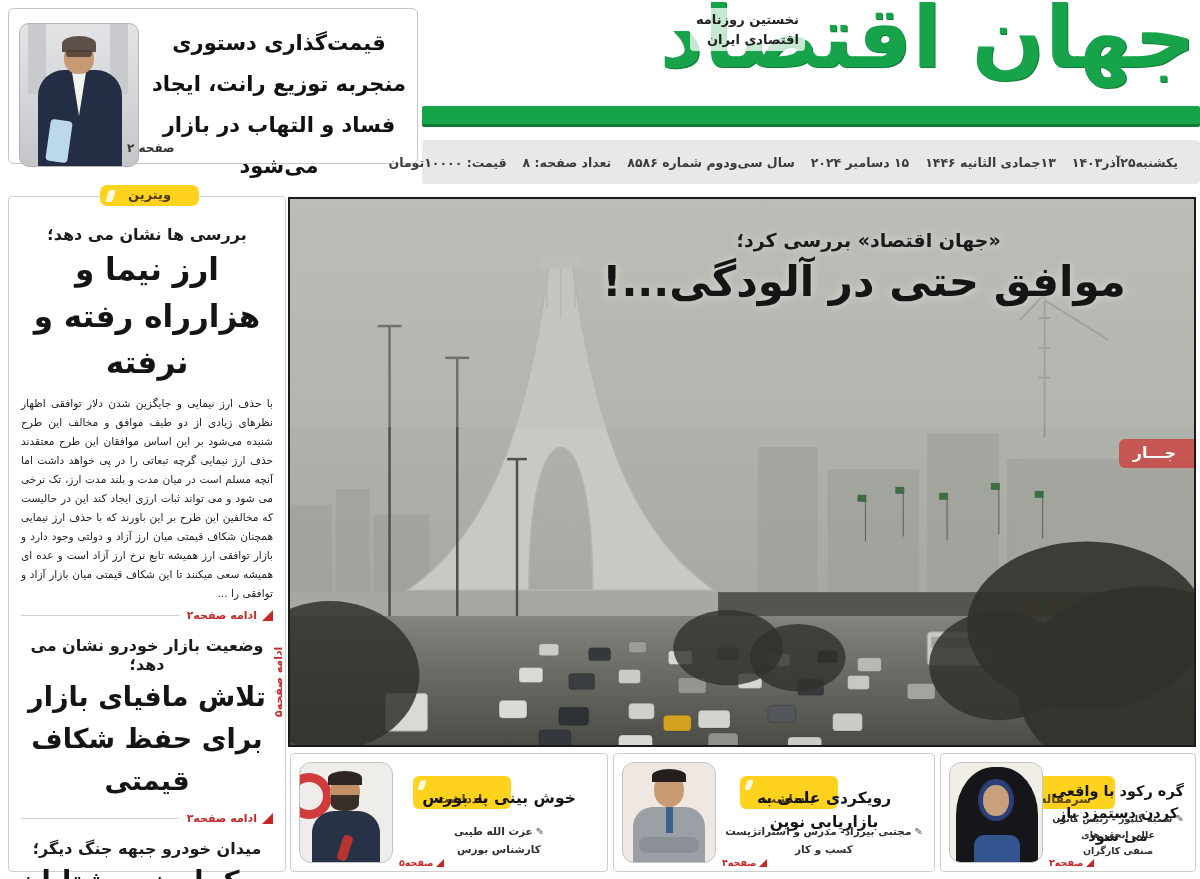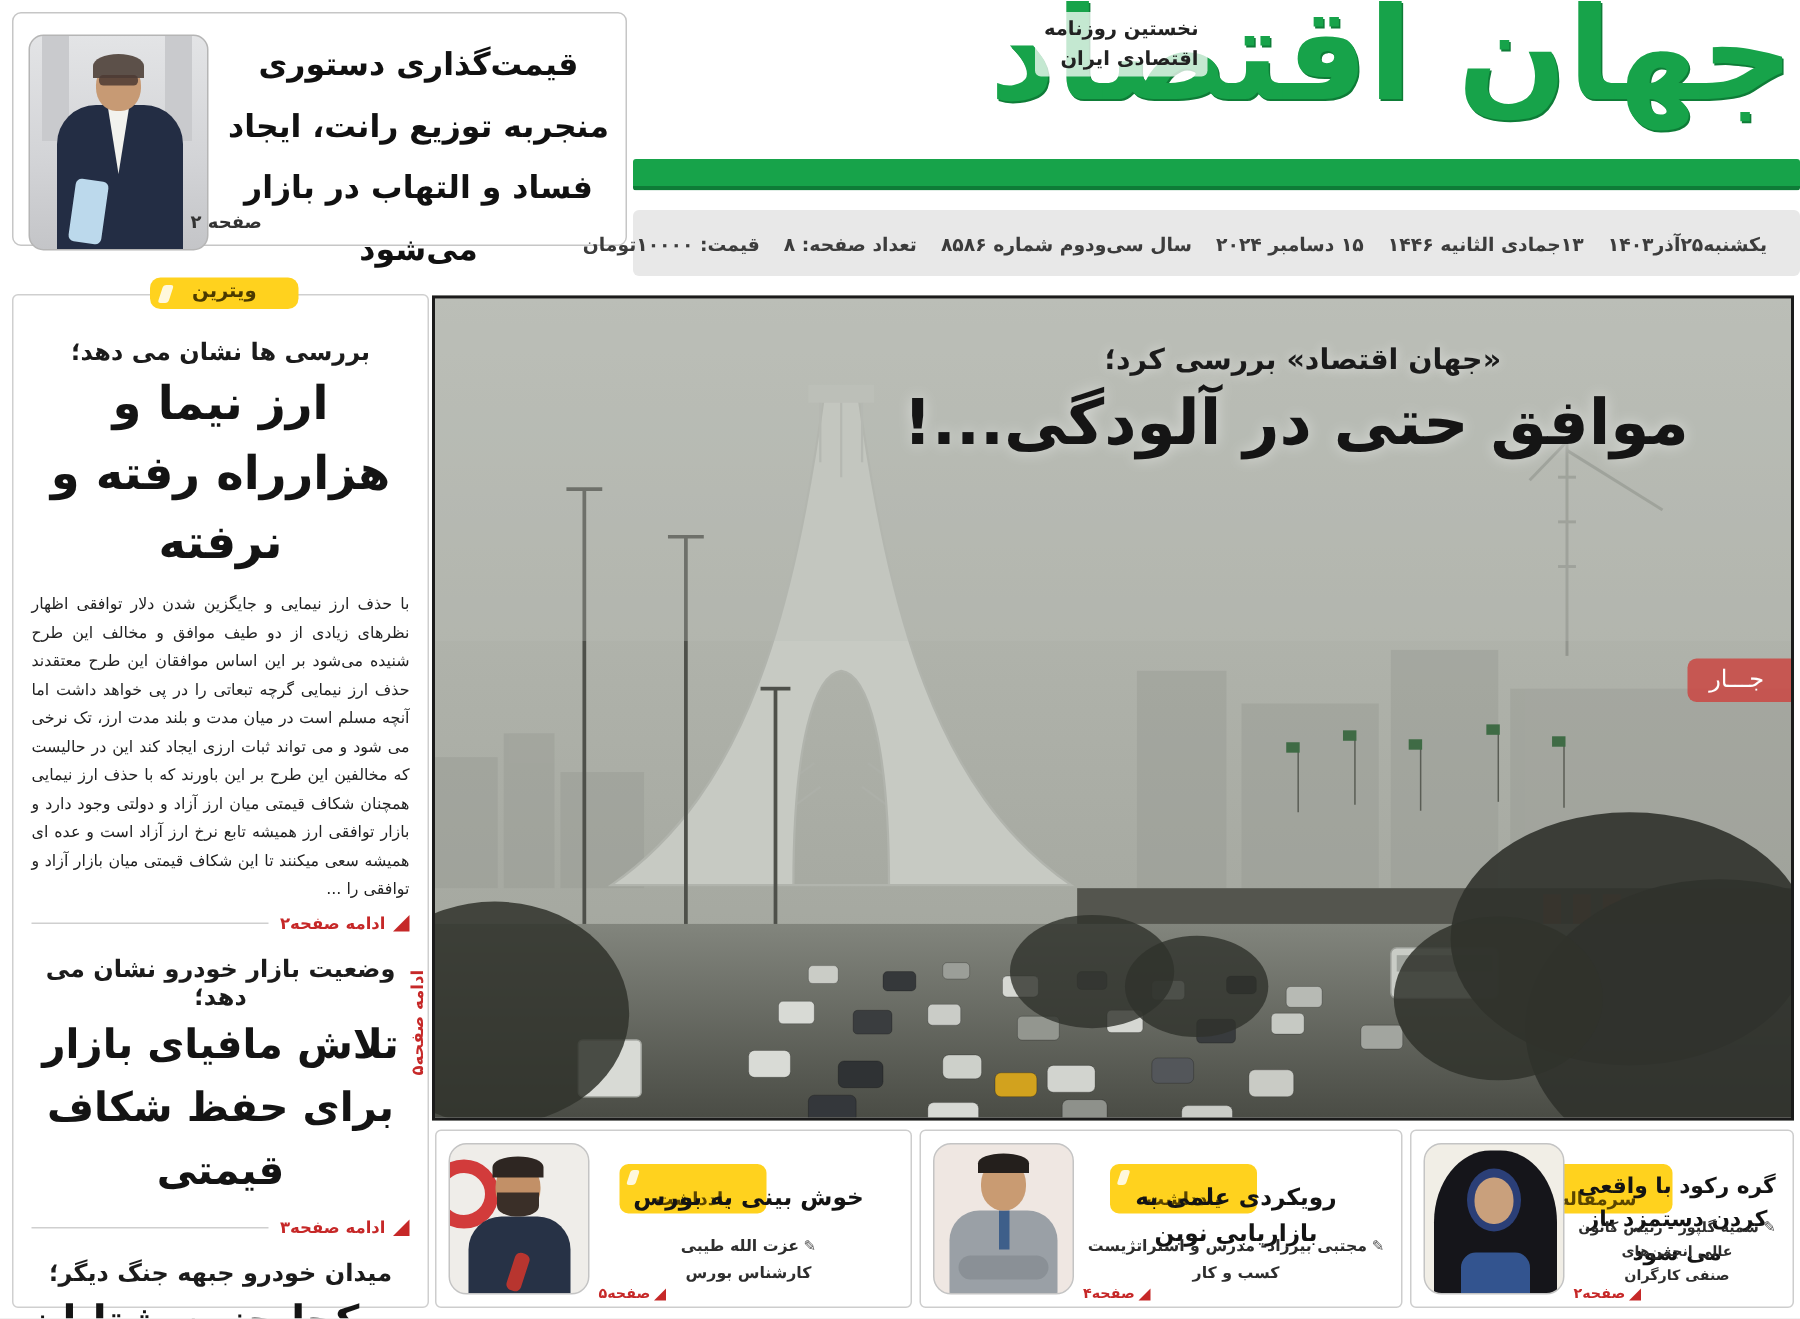--- a/index.html
+++ b/index.html
@@ -69,21 +69,21 @@
   
   .photo-box { position:absolute; left:288px; top:197px; width:908px; height:550px;
                border:2px solid #1b1b1b; background:#b3b6af; overflow:hidden; }
   .photo-box svg { position:absolute; inset:0; width:100%; height:100%; }
   .photo-kicker { position:absolute; top:30px; left:30%; right:2%; text-align:center;
                   font-size:19px; font-weight:800; color:#1b1b1b; text-shadow:0 0 8px rgba(255,255,255,.55); }
   .photo-headline { position:absolute; top:58px; left:28%; right:1%; text-align:center;
                     font-size:42px; font-weight:900; color:#151515; letter-spacing:-1px;
                     text-shadow:0 0 10px rgba(255,255,255,.5); }
   .photo-tag { position:absolute; right:0; top:240px; background:rgba(202,74,70,.88); color:#fff;
-               font-size:16px; font-weight:normal; padding:4px 18px 6px 14px; border-radius:6px 0 0 6px; }
+               font-size:16px; font-weight:bold; padding:4px 18px 6px 14px; border-radius:6px 0 0 6px; }
 
   
   .bbox { position:absolute; top:753px; height:119px; background:#fff; border:1px solid #cdcdcd;
           border-radius:4px; }
   .bbox .tab { position:absolute; top:22px; right:96px; background:#ffd21e; color:#5a4500;
                font-size:12px; font-weight:bold; padding:16px 24px 3px; border-radius:6px; white-space:nowrap; }
   .bbox .tab::after { content:""; position:absolute; left:6px; top:4px; width:6px; height:10px;
                       background:#fff; opacity:.85; transform:skewX(-18deg); border-radius:2px; }
   .bbox .bphoto { position:absolute; left:8px; top:8px; width:94px; height:101px;
                   border:1px solid #c4c4c4; border-radius:12px; overflow:hidden; }

